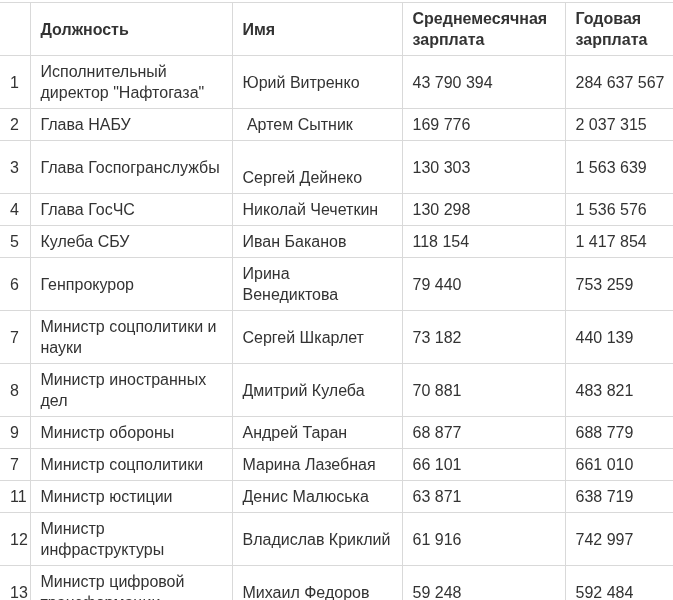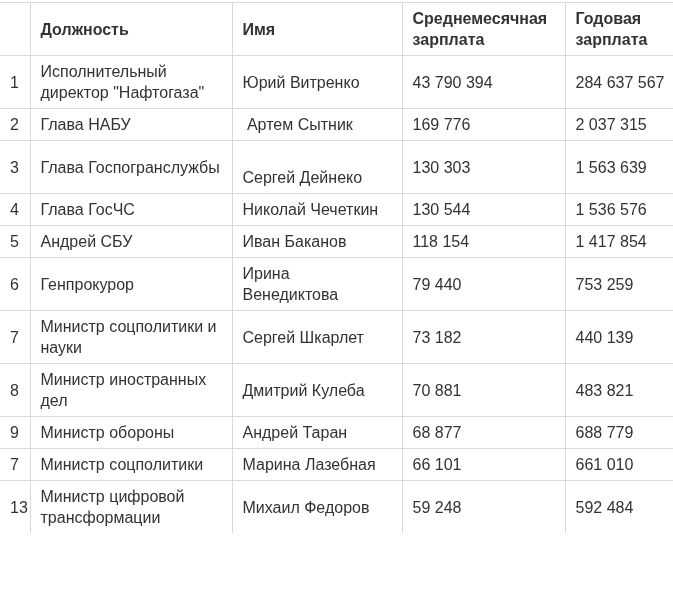--- a/index.html
+++ b/index.html
@@ -96,26 +96,26 @@
         <td class="pre">Глава Госпогранслужбы</td>
         <td class="pre">
 Сергей Дейнеко</td>
         <td class="money">130 303</td>
         <td class="money">1 563 639</td>
       </tr>
       <tr>
         <td class="idx">4</td>
         <td class="pre">Глава ГосЧС</td>
         <td class="pre">Николай Чечеткин</td>
-        <td class="money">130 544</td>
+        <td class="money">130 298</td>
         <td class="money">1 536 576</td>
       </tr>
       <tr>
         <td class="idx">5</td>
-        <td class="pre">Андрей СБУ</td>
+        <td class="pre">Кулеба СБУ</td>
         <td class="pre">Иван Баканов</td>
         <td class="money">118 154</td>
         <td class="money">1 417 854</td>
       </tr>
       <tr>
         <td class="idx">6</td>
         <td class="pre">Генпрокурор</td>
         <td class="pre">Ирина
 Венедиктова</td>
         <td class="money">79 440</td>
@@ -145,20 +145,35 @@
         <td class="money">688 779</td>
       </tr>
       <tr>
         <td class="idx">7</td>
         <td class="pre">Министр соцполитики</td>
         <td class="pre">Марина Лазебная</td>
         <td class="money">66 101</td>
         <td class="money">661 010</td>
       </tr>
       <tr>
+        <td class="idx">11</td>
+        <td class="pre">Министр юстиции</td>
+        <td class="pre">Денис Малюська</td>
+        <td class="money">63 871</td>
+        <td class="money">638 719</td>
+      </tr>
+      <tr>
+        <td class="idx">12</td>
+        <td class="pre">Министр
+инфраструктуры</td>
+        <td class="pre">Владислав Криклий</td>
+        <td class="money">61 916</td>
+        <td class="money">742 997</td>
+      </tr>
+      <tr>
         <td class="idx">13</td>
         <td class="pre">Министр цифровой
 трансформации</td>
         <td class="pre">Михаил Федоров</td>
         <td class="money">59 248</td>
         <td class="money">592 484</td>
       </tr>
     </tbody>
   </table>
 </div>

